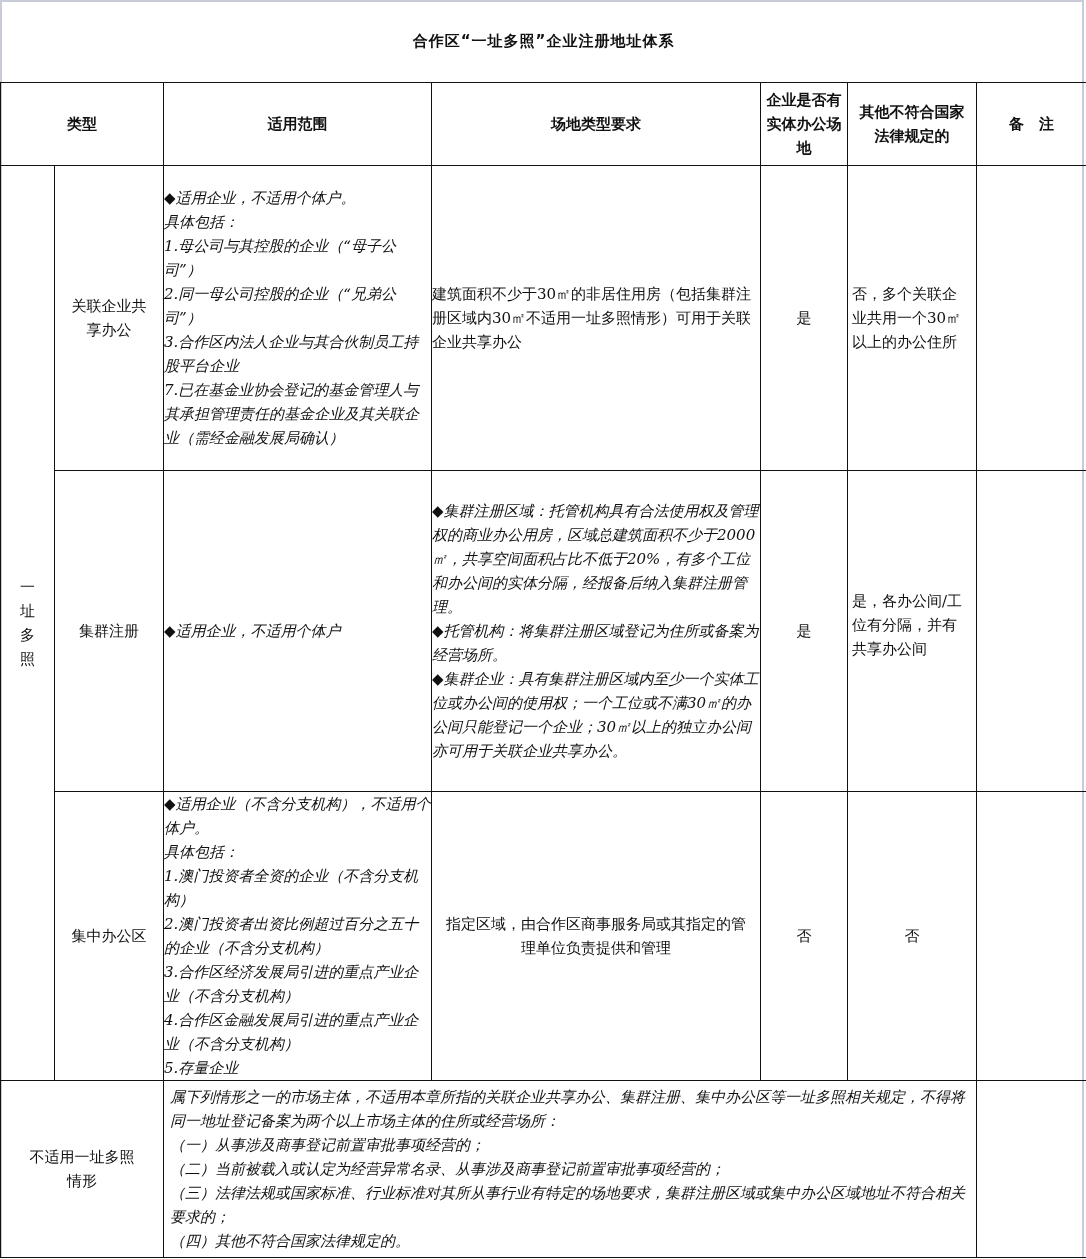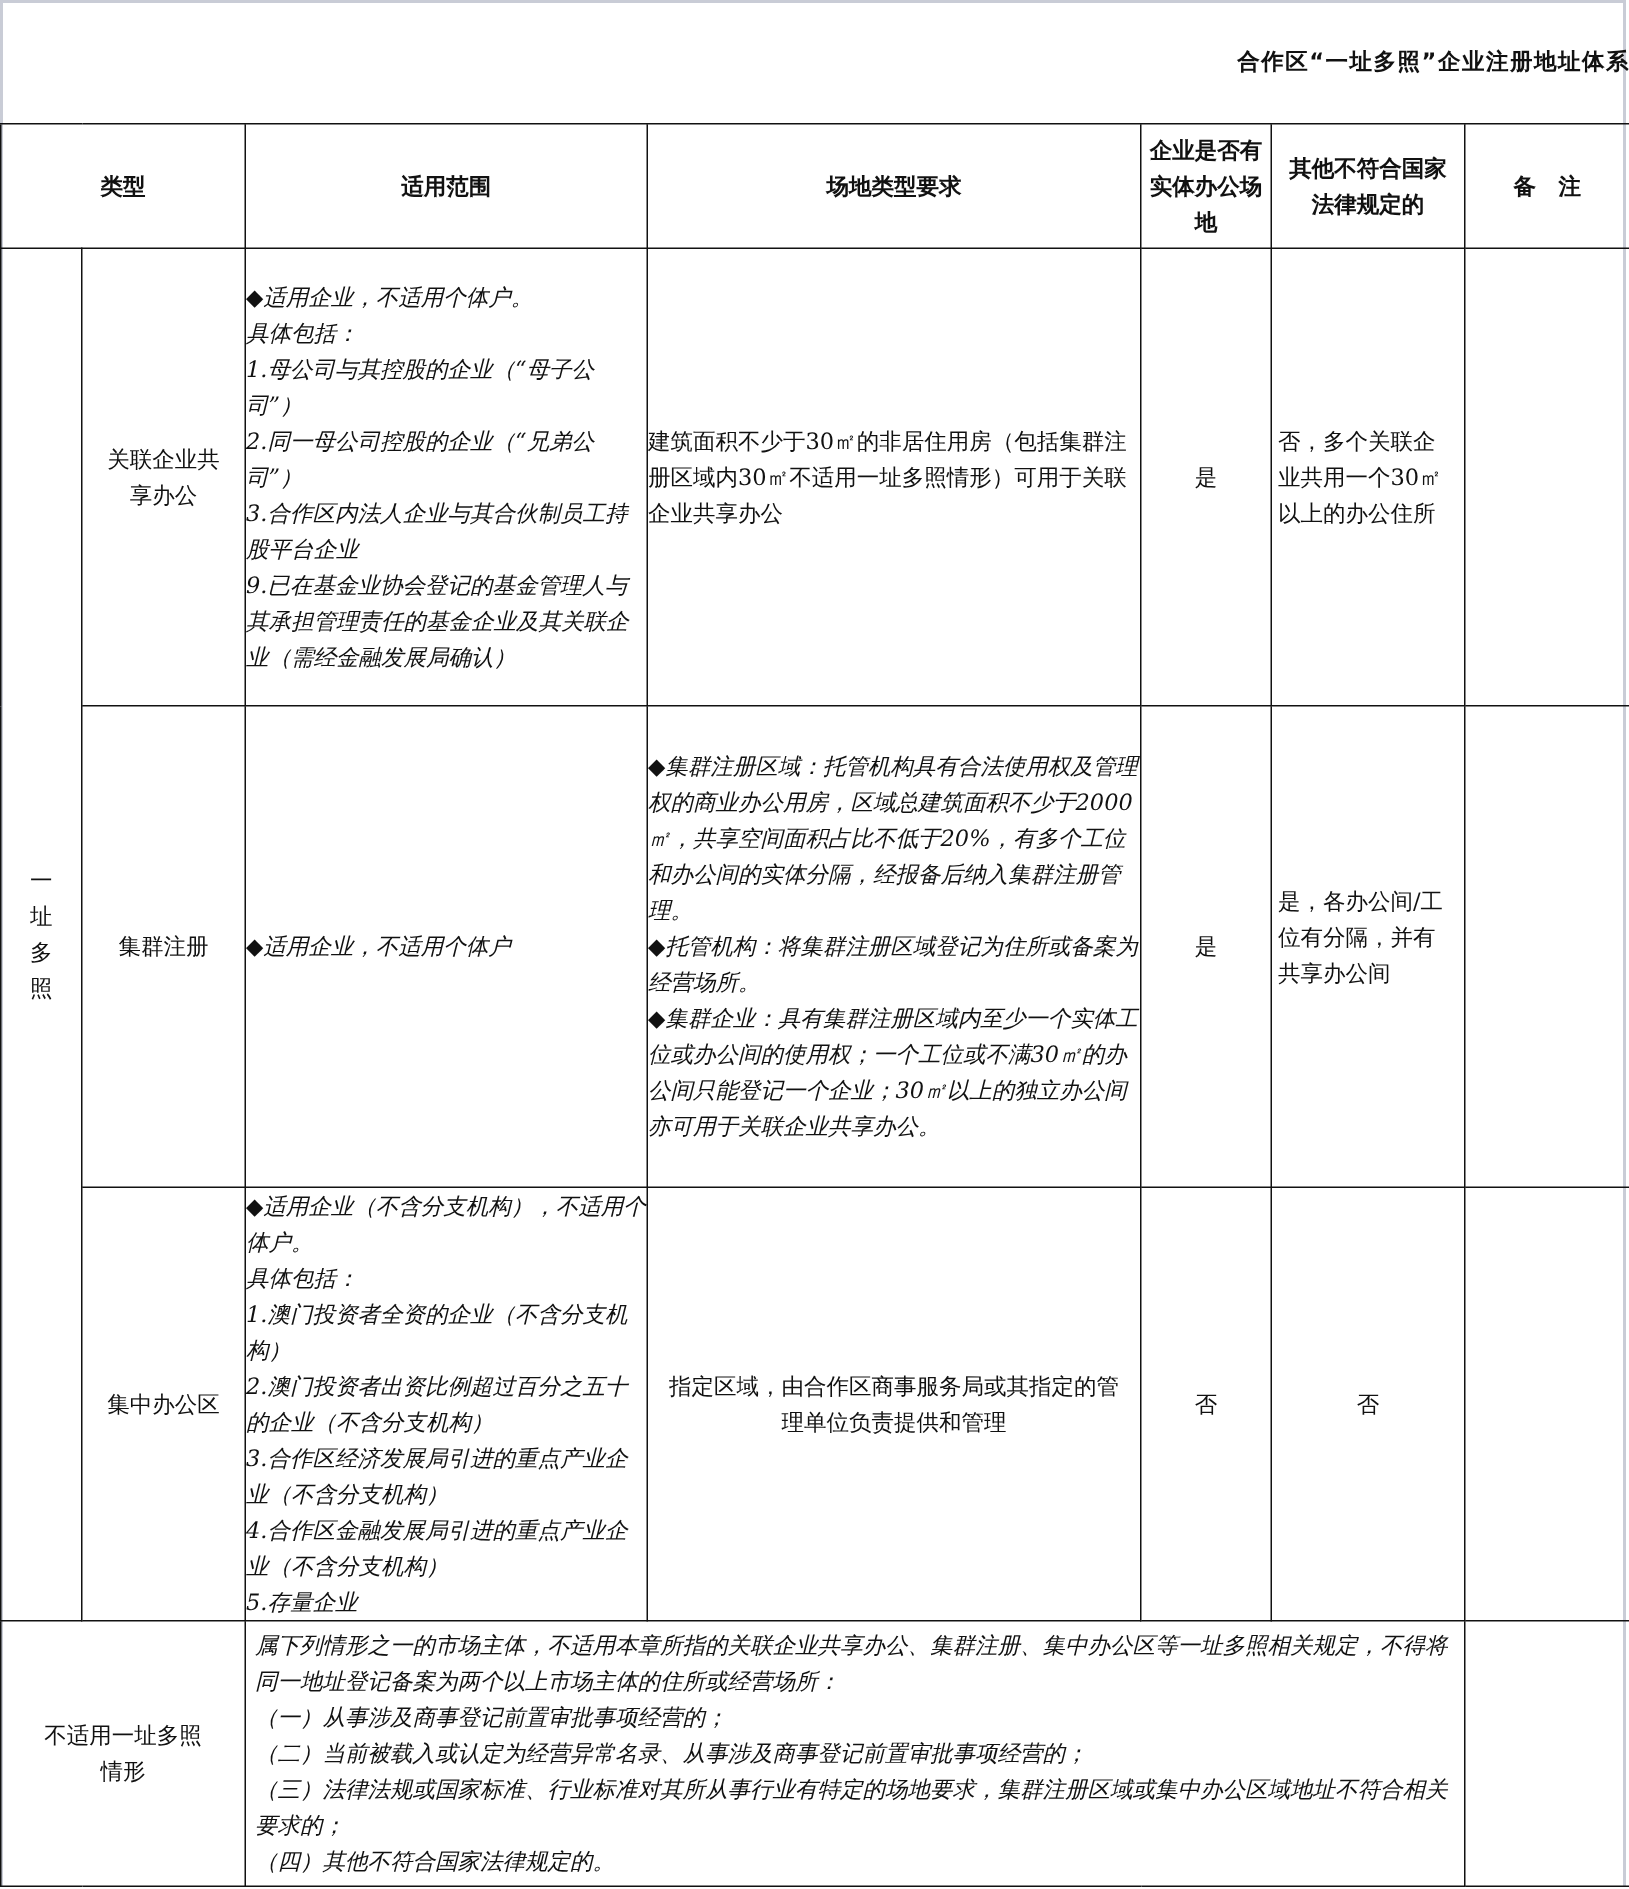--- a/index.html
+++ b/index.html
@@ -20,21 +20,21 @@
     }
     table.doc td {
       border: 1.5px solid #111;
       padding: 0;
       vertical-align: middle;
       font-size: 15px;
       line-height: 24px;
     }
     td.title-cell {
       border-top: none !important; border-left: none !important; border-right: none !important;
-      height: 82px; text-align: right;
+      height: 82px; text-align: center;
       font-family: "DejaVu Sans", "Liberation Sans", sans-serif;
       font-weight: bold; font-size: 25px; letter-spacing: 1px;
     }
     td.hdr {
       text-align: center; font-weight: bold;
       font-family: "DejaVu Sans", "Liberation Sans", sans-serif;
       font-size: 15px; line-height: 24px;
     }
     td.center { text-align: center; }
     td.left { text-align: left; padding: 0 6px 0 8px; }
@@ -70,21 +70,21 @@
 
   <tr style="height:305px">
     <td class="center" rowspan="3" style="padding:0 18px">一址多照</td>
     <td class="center" style="padding:0 16px">关联企业共享办公</td>
     <td class="left">
       <span class="line">◆适用企业，不适用个体户。</span>
       <span class="line">具体包括：</span>
       <span class="line">1.母公司与其控股的企业（“母子公司”）</span>
       <span class="line">2.同一母公司控股的企业（“兄弟公司”）</span>
       <span class="line">3.合作区内法人企业与其合伙制员工持股平台企业</span>
-      <span class="line">9.已在基金业协会登记的基金管理人与其承担管理责任的基金企业及其关联企业（需经金融发展局确认）</span>
+      <span class="line">7.已在基金业协会登记的基金管理人与其承担管理责任的基金企业及其关联企业（需经金融发展局确认）</span>
     </td>
     <td class="left">建筑面积不少于30㎡的非居住用房（包括集群注册区域内30㎡不适用一址多照情形）可用于关联企业共享办公</td>
     <td class="center">是</td>
     <td class="left" style="padding:0 8px 0 4px">否，多个关联企业共用一个30㎡以上的办公住所</td>
     <td></td>
   </tr>
 
   <tr style="height:321px">
     <td class="center" style="padding:0 8px">集群注册</td>
     <td class="left">

